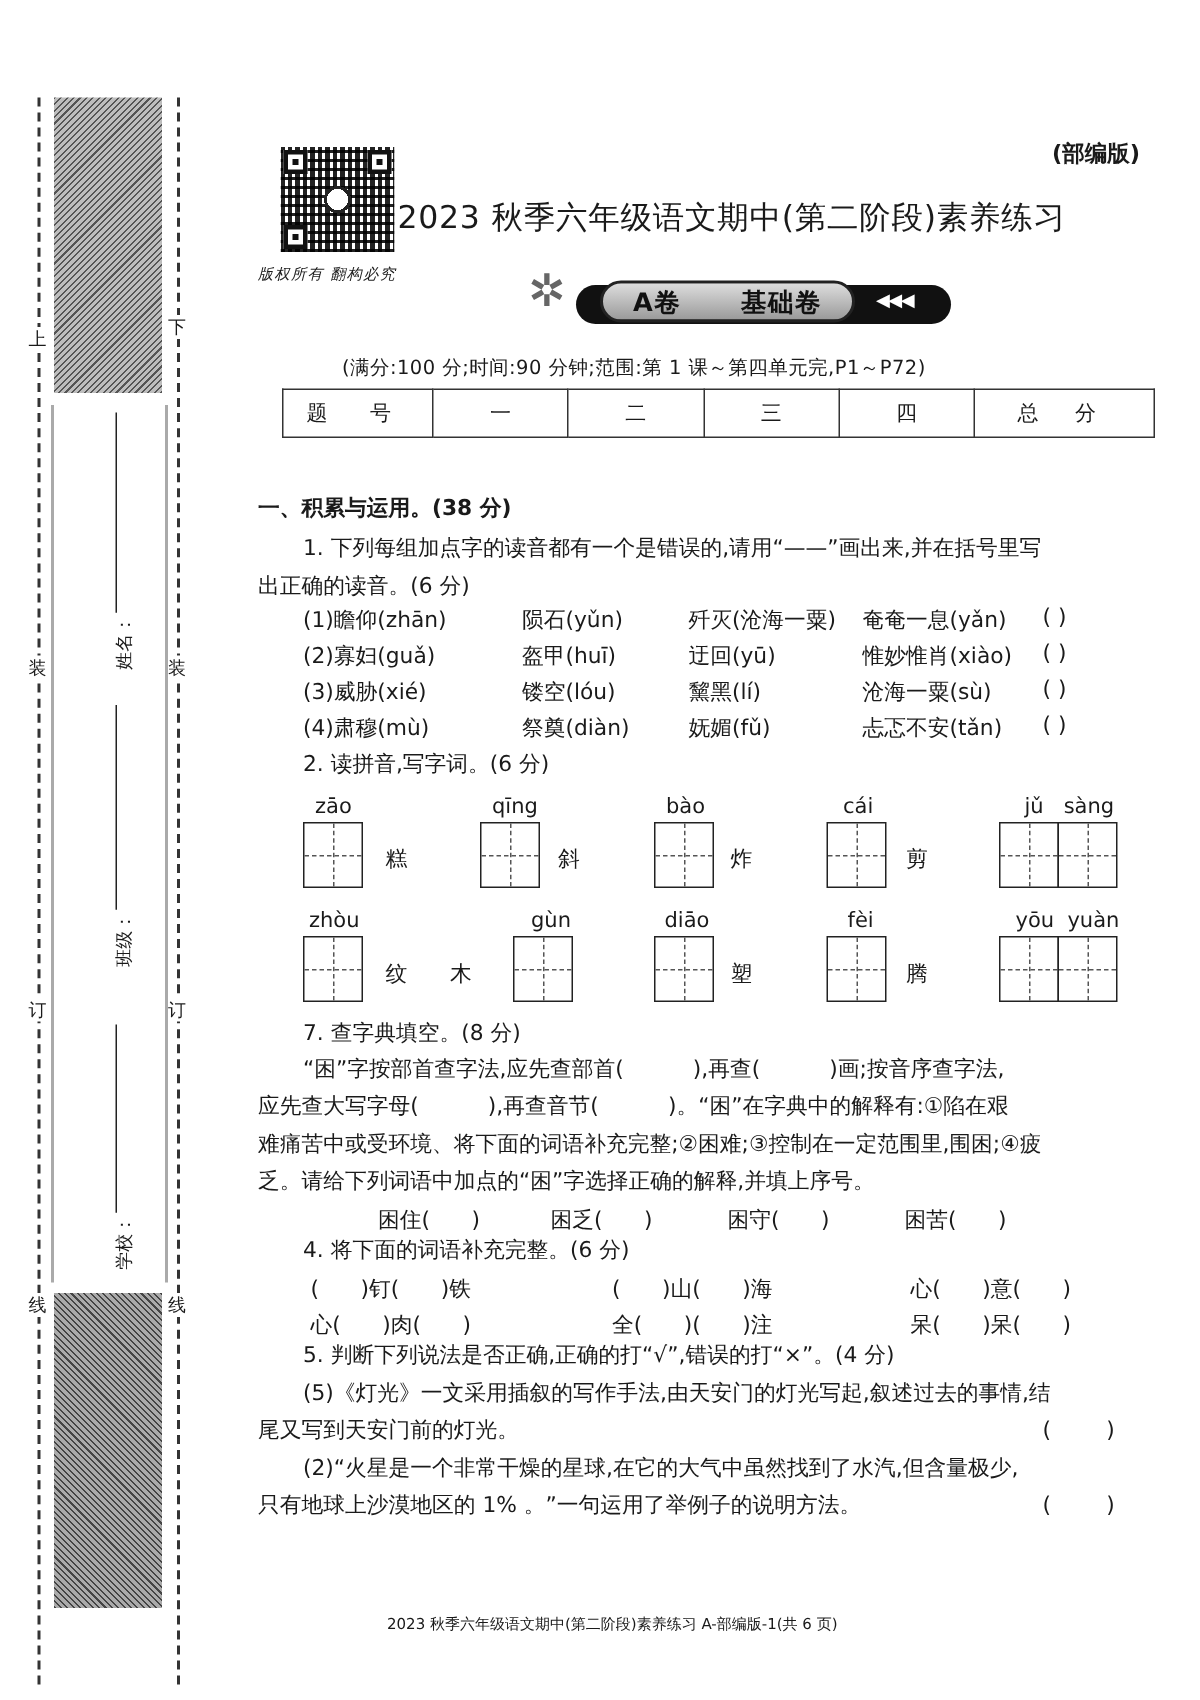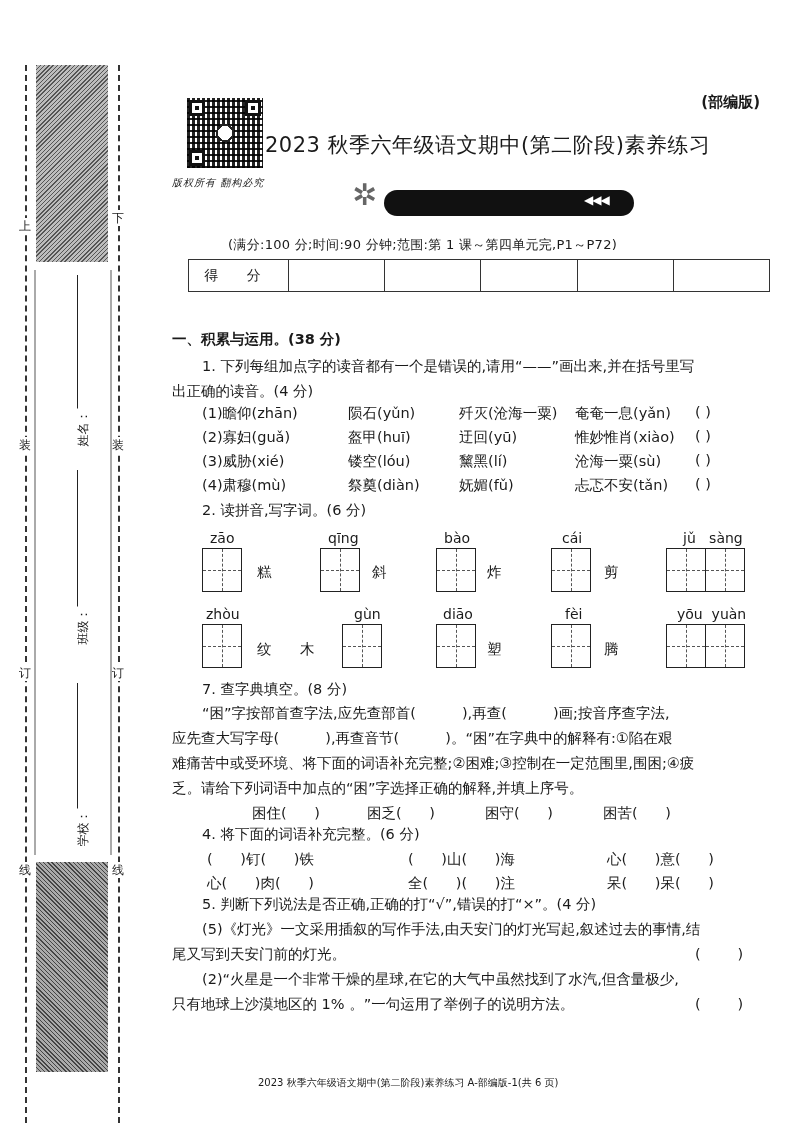--- a/index.html
+++ b/index.html
@@ -106,41 +106,45 @@
   <div class="corner" style="left:2px;top:2px"></div>
   <div class="corner" style="right:2px;top:2px"></div>
   <div class="corner" style="left:2px;bottom:2px"></div>
 </div>
 <div class="copyright">版权所有 翻构必究</div>
 <div class="title">2023 秋季六年级语文期中(第二阶段)素养练习</div>
 
 <div class="banner">
   <span class="plant">✲</span>
   <div class="bar"></div>
+  <div class="pill">
+    <span>A卷</span>
+    <span>基础卷</span>
+  </div>
   <span class="arrows">◀◀◀</span>
 </div>
 
 <div class="meta">(满分:100 分;时间:90 分钟;范围:第 1 课～第四单元完,P1～P72)</div>
 
 <table class="score">
   <tbody>
-  <tr>
-    <td class="head">得 分</td>
-    <td></td>
-    <td></td>
-    <td></td>
-    <td></td>
-    <td></td>
+      <tr>
+    <td class="head">题 号</td>
+    <td>一</td>
+    <td>二</td>
+    <td>三</td>
+    <td>四</td>
+    <td style="width:120px;letter-spacing:10px">总 分</td>
   </tr>
 </tbody>
   </table>
 
 <div class="line flush" style="top:332px;font-weight:bold">一、积累与运用。(38 分)</div>
 <div class="line indent" style="top:359px">1. 下列每组加点字的读音都有一个是错误的,请用“——”画出来,并在括号里写</div>
-<div class="line flush" style="top:384px">出正确的读音。(4 分)</div>
+<div class="line flush" style="top:384px">出正确的读音。(6 分)</div>
 
 <div class="pinyin-row" style="top:404px">
   <span class="pitem" style="left:0">(1)瞻仰(zhān)</span>
   <span class="pitem" style="left:146px">陨石(yǔn)</span>
   <span class="pitem" style="left:257px">歼灭(沧海一粟)</span>
   <span class="pitem" style="left:373px">奄奄一息(yǎn)</span>
   <span class="pitem" style="left:493px">(        )</span>
 </div>
 <div class="pinyin-row" style="top:428px">
   <span class="pitem" style="left:0">(2)寡妇(guǎ)</span>

